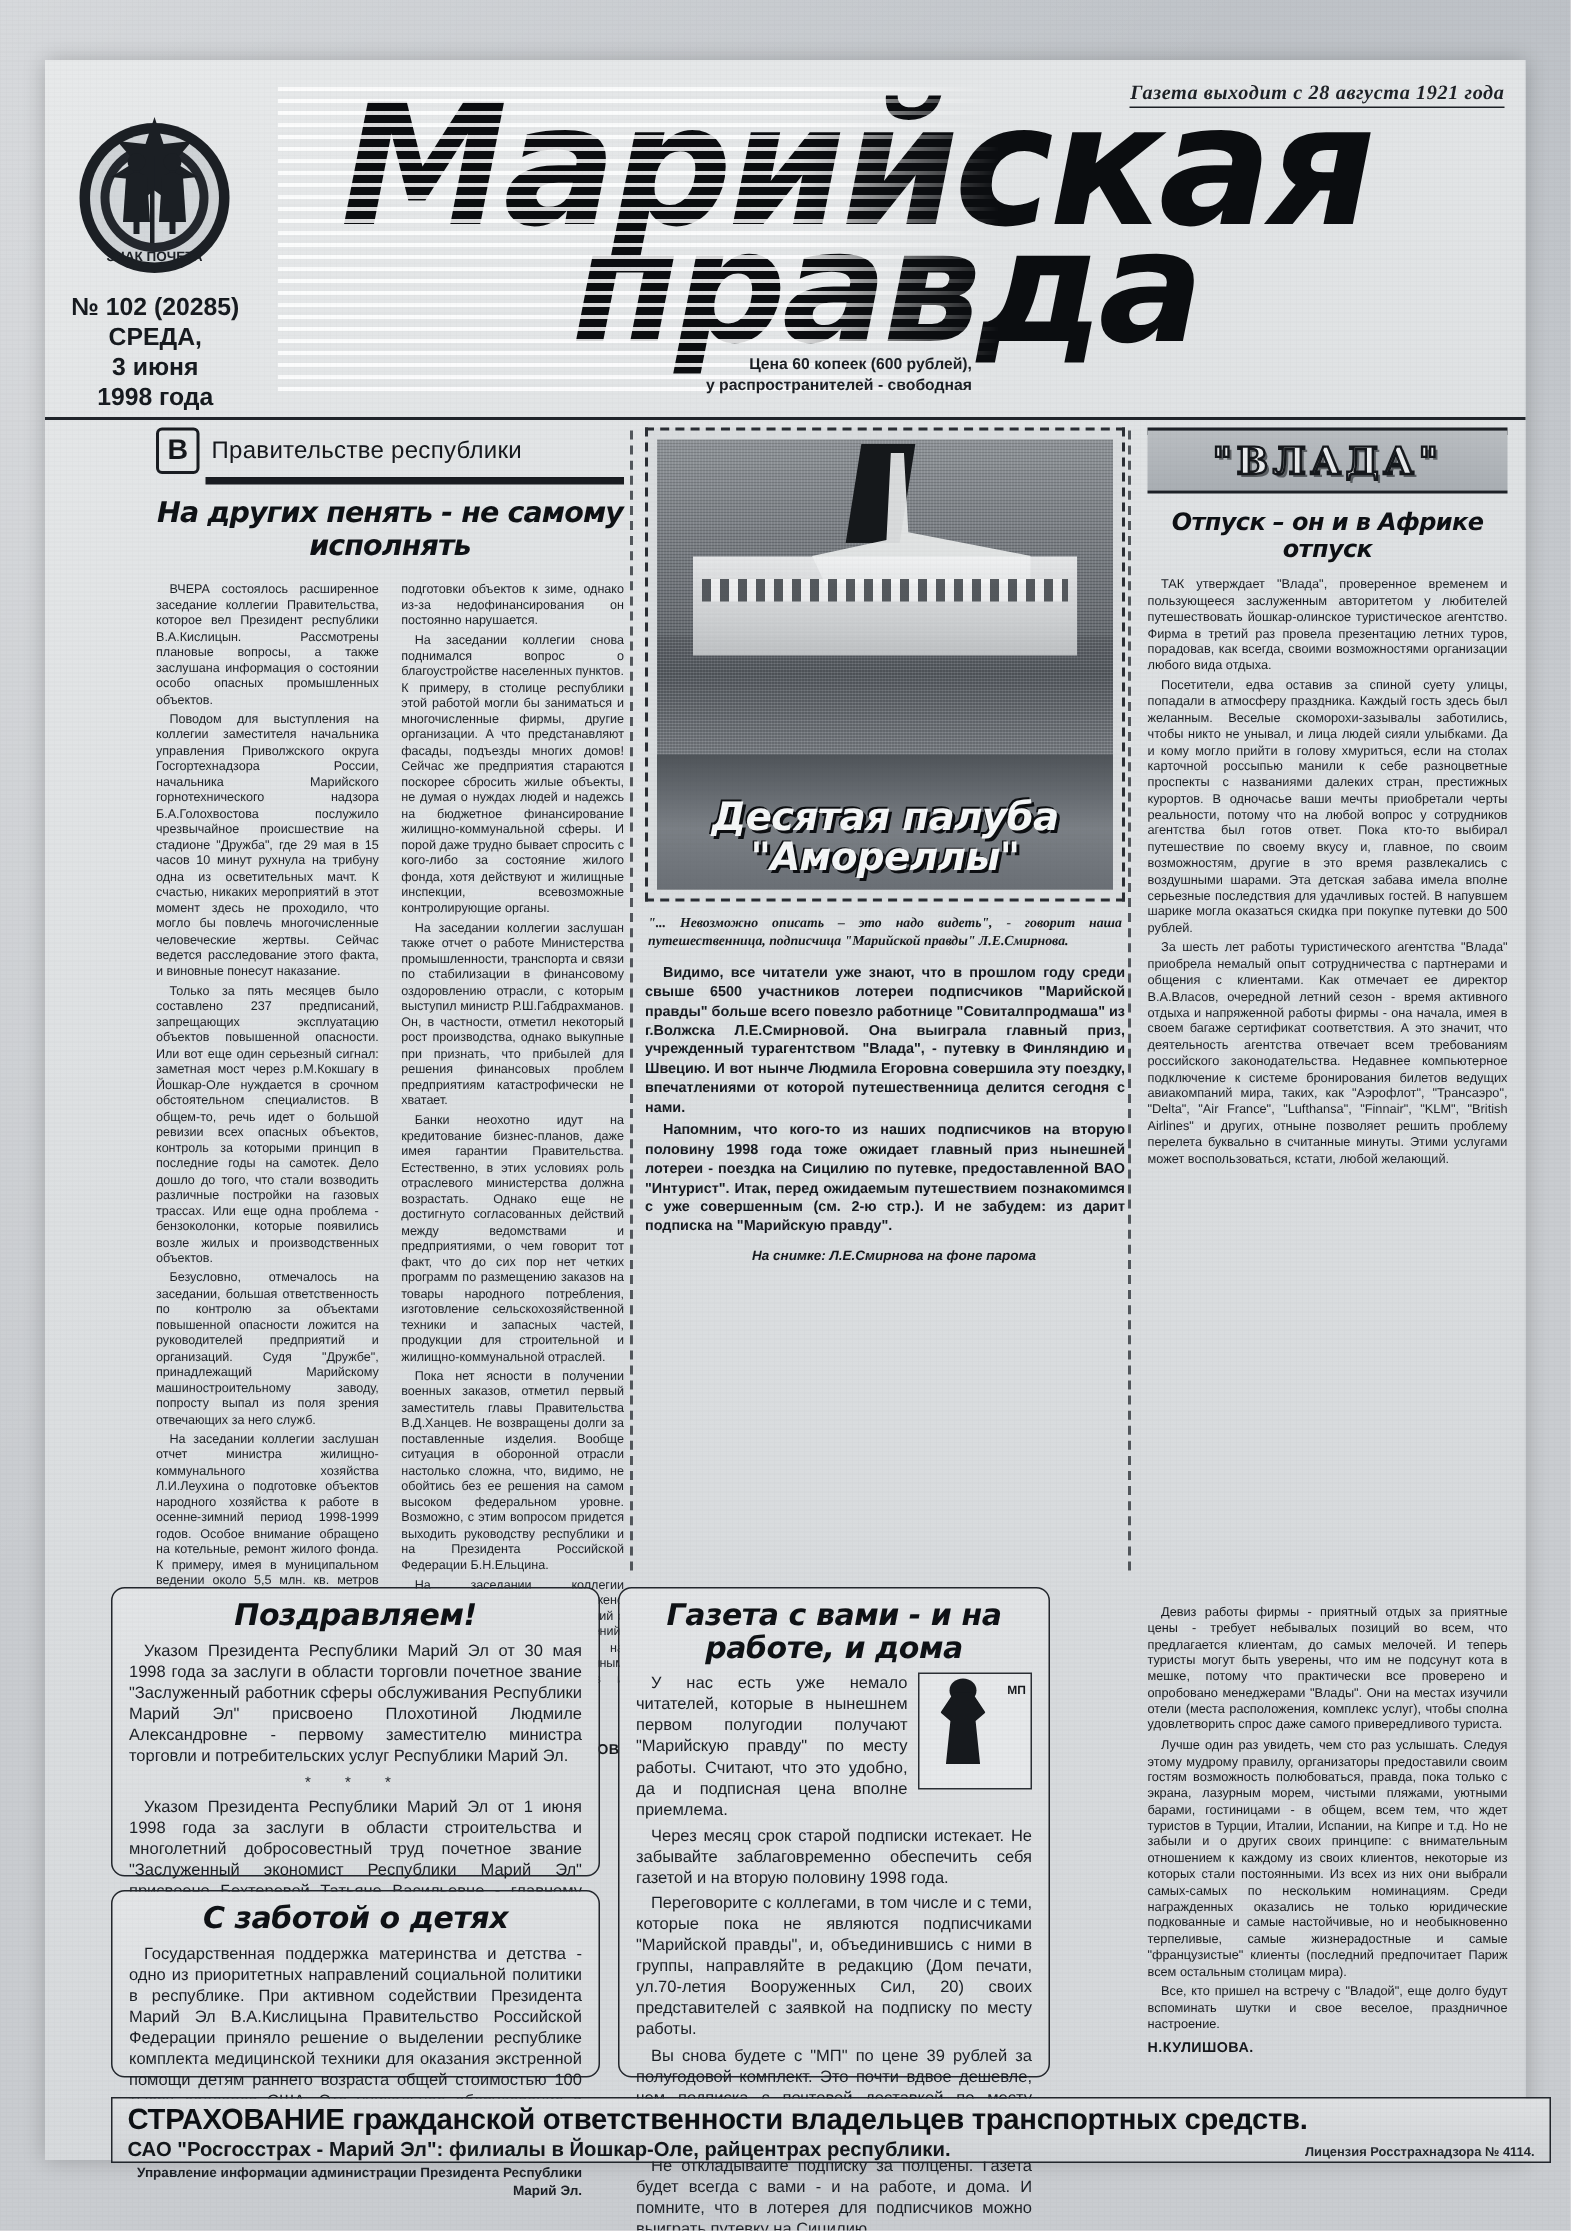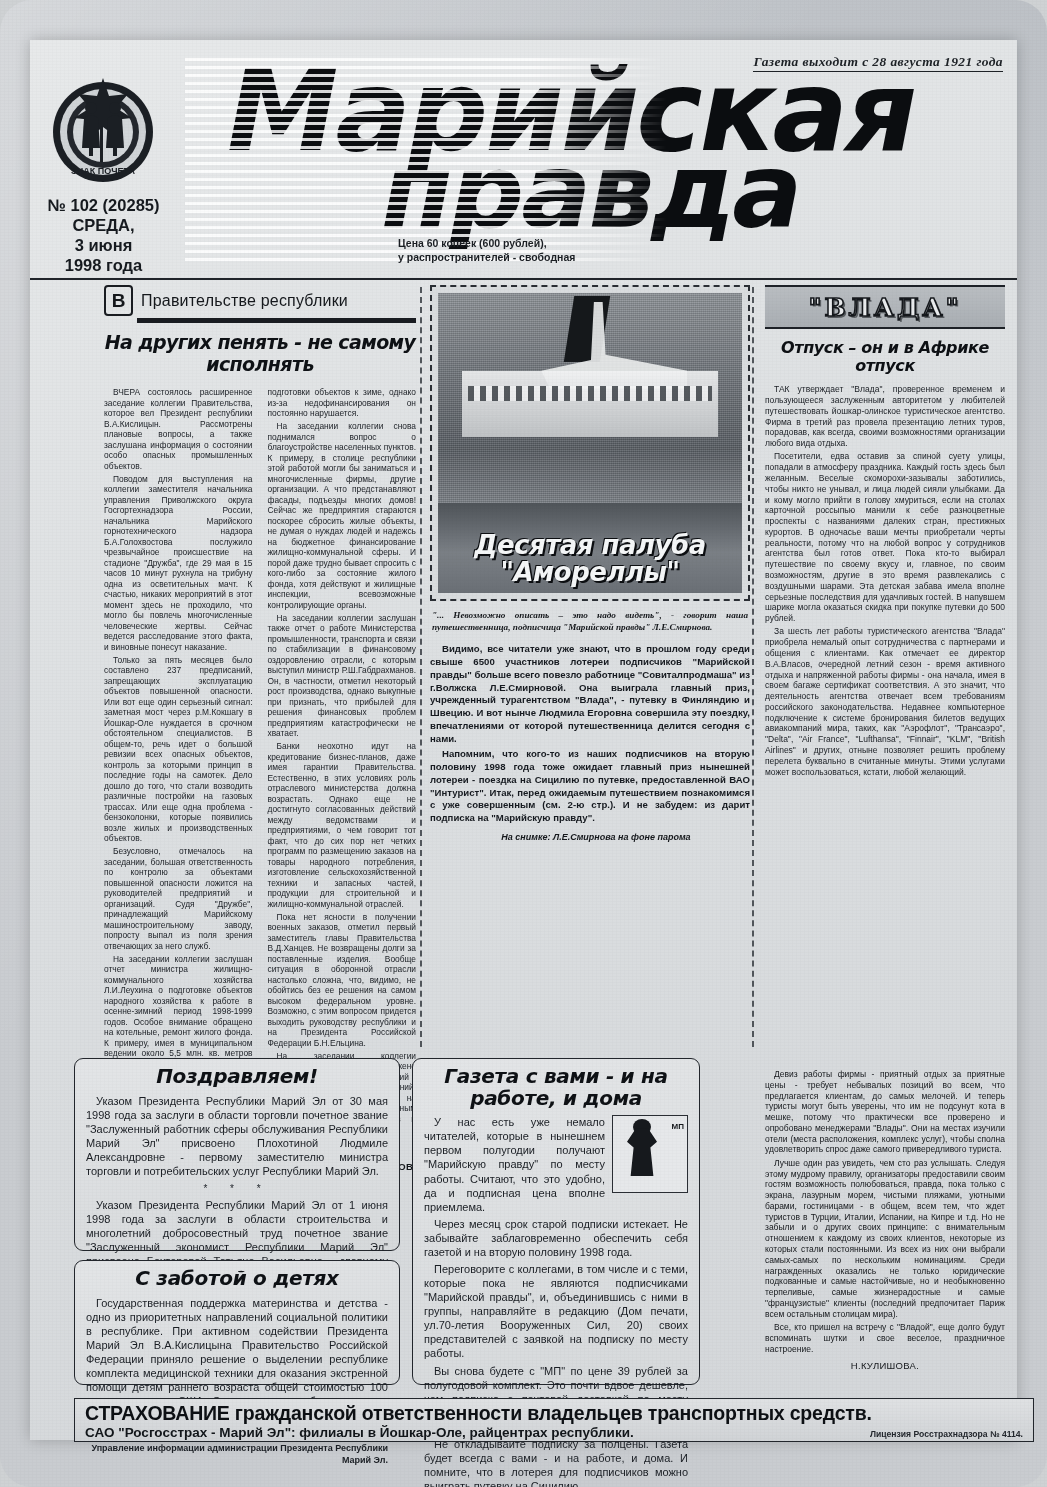--- a/index.html
+++ b/index.html
@@ -11,21 +11,20 @@
     color:#15181c;
     position:relative;
   }
   
   .page{
     position:absolute;left:0;top:0;width:1047px;height:1487px;
     background:
       linear-gradient(128deg, rgba(255,255,255,.30) 0%, rgba(255,255,255,0) 38%),
       linear-gradient(200deg, rgba(140,150,160,.20) 0%, rgba(255,255,255,0) 30%),
       #c9ccd0;
-    border-radius: 32px;
   }
   .grain{
     position:absolute;inset:0;pointer-events:none;opacity:.22;
     background-image:
       repeating-linear-gradient(0deg, rgba(0,0,0,.05) 0 1px, rgba(255,255,255,0) 1px 3px),
       repeating-linear-gradient(90deg, rgba(0,0,0,.04) 0 1px, rgba(255,255,255,0) 1px 4px);
     mix-blend-mode:multiply;
   }
   .sheet{
     position:absolute;left:30px;top:40px;width:987px;height:1400px;
@@ -62,21 +61,21 @@
   .logo .lineB{left:196px;top:72px;font-size:104px;}
   .stripes{
     position:absolute;left:0;top:0;width:830px;height:205px;
     background:repeating-linear-gradient(180deg,
        rgba(255,255,255,.85) 0 3px, rgba(255,255,255,0) 3px 8px);
     pointer-events:none;
     -webkit-mask-image:linear-gradient(90deg,#000 0%,#000 42%,transparent 58%);
             mask-image:linear-gradient(90deg,#000 0%,#000 42%,transparent 58%);
   }
   .price{
-    position:absolute;left:368px;top:196px;width:250px;text-align:left;
+    position:absolute;left:368px;top:196px;width:250px;text-align:right;
     font-size:10.5px;line-height:1.35;font-weight:600;color:#1a1e23;
   }
 
   
   .rule{position:absolute;background:#20242a;}
 
   
   .body-area{position:absolute;left:0;top:245px;width:987px;height:900px;}
 
   .colA{position:absolute;left:74px;top:0;width:312px;}
@@ -232,21 +231,21 @@
     background:#16191d;
   }
   .mascot .m-flag{
     position:absolute;right:3px;top:6px;font-size:8px;font-weight:bold;color:#16191d;
   }
   .phonenote{font-size:8.5px;text-indent:10px;}
 
   
   .rcont{position:absolute;left:691px;top:0;width:240px;margin-top:11px;}
   .rcont p{margin:0 0 2.5px 0;font-size:8.5px;line-height:1.27;text-align:justify;text-indent:9px;}
-  .rsig{text-align:center;font-size:9.5px;font-weight:normal;margin-top:6px;letter-spacing:.3px;}
+  .rsig{text-align:left;font-size:9.5px;font-weight:bold;margin-top:6px;letter-spacing:.3px;}
 
   
   .ad{
     position:absolute;left:44px;top:1358px;width:960px;height:44px;
     border:1.6px solid #22262c;background:linear-gradient(180deg,#dfe1e3,#d0d3d6);
     padding:4px 10px;box-sizing:border-box;
   }
   .ad .l1{font-size:19.5px;font-weight:bold;line-height:1.1;letter-spacing:-.2px;color:#0d1014;}
   .ad .l1 .big{font-weight:bold;}
   .ad .l2{display:flex;align-items:baseline;justify-content:space-between;margin-top:1px;}

